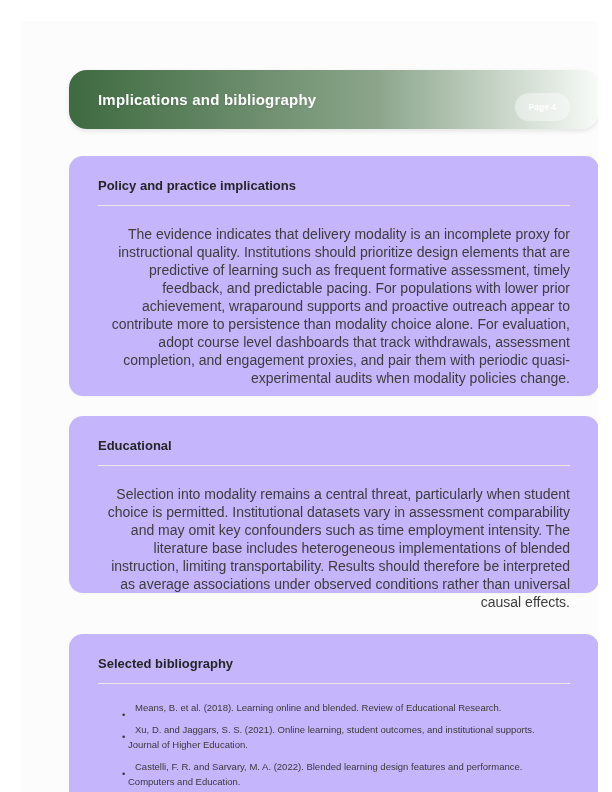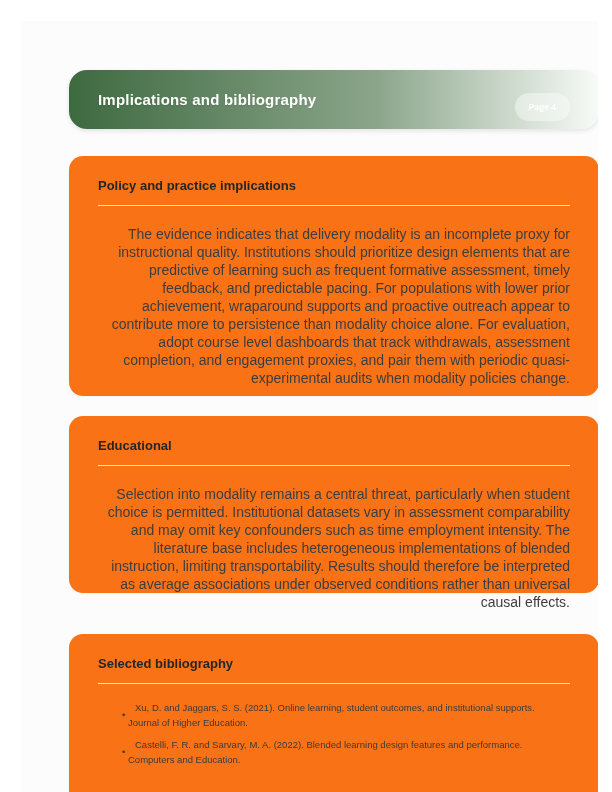--- a/index.html
+++ b/index.html
@@ -38,21 +38,21 @@
     color: #ffffff;
     font-size: 8.5px;
     font-weight: bold;
     padding: 9px 14px;
     border-radius: 14px;
   }
   .card {
     position: absolute;
     left: 41px;
     width: 530px;
-    background: #f97316;
+    background: #c4b5fd;
     border-radius: 14px;
     padding: 13px 22px 0 22px;
     box-shadow: 0 1px 2px rgba(0,0,0,0.03);
   }
   .card-1 { top: 128px; height: 240px; }
   .card-2 { top: 388px; height: 177px; }
   .card-3 { top: 606px; height: 197px; }
   .card-heading {
     font-size: 13px;
     font-weight: bold;
@@ -111,20 +111,24 @@
     <hr class="divider">
     <p class="card-body">Selection into modality remains a central threat, particularly when student choice is permitted. Institutional datasets vary in assessment comparability and may omit key confounders such as time employment intensity. The literature base includes heterogeneous implementations of blended instruction, limiting transportability. Results should therefore be interpreted as average associations under observed conditions rather than universal causal effects.</p>
   </div>
 
   <div class="card card-3">
     <div class="card-heading">Selected bibliography</div>
     <hr class="divider">
     <ul class="bib-list">
       <li class="bib-item">
         <span class="bullet"></span>
+        <span>Means, B. et al. (2018). Learning online and blended. Review of Educational Research.</span>
+      </li>
+      <li class="bib-item">
+        <span class="bullet"></span>
         <span>Xu, D. and Jaggars, S. S. (2021). Online learning, student outcomes, and institutional supports. Journal of Higher Education.</span>
       </li>
       <li class="bib-item">
         <span class="bullet"></span>
         <span>Castelli, F. R. and Sarvary, M. A. (2022). Blended learning design features and performance. Computers and Education.</span>
       </li>
     </ul>
   </div>
 
 </div>

